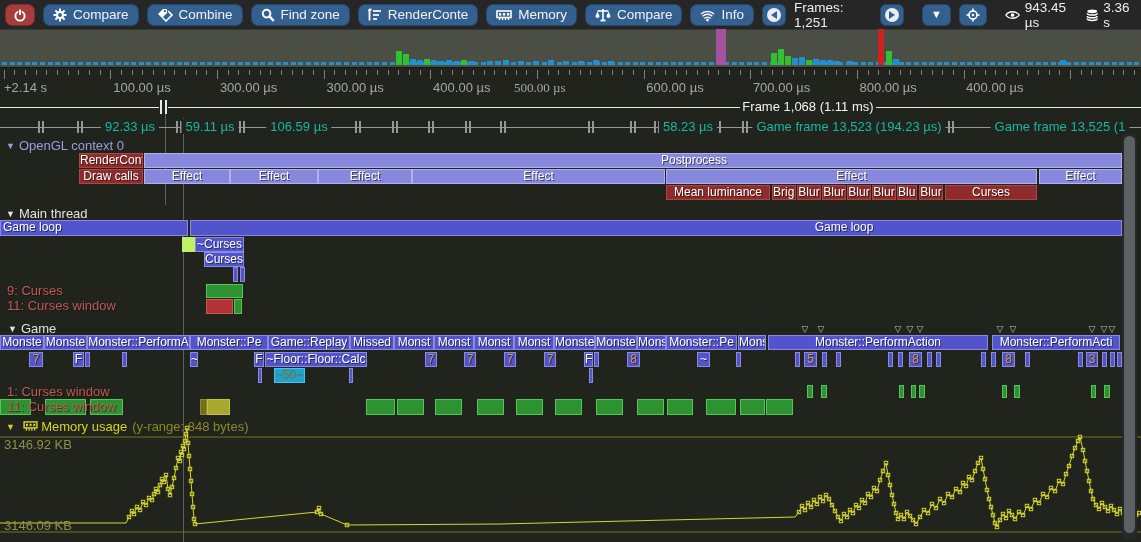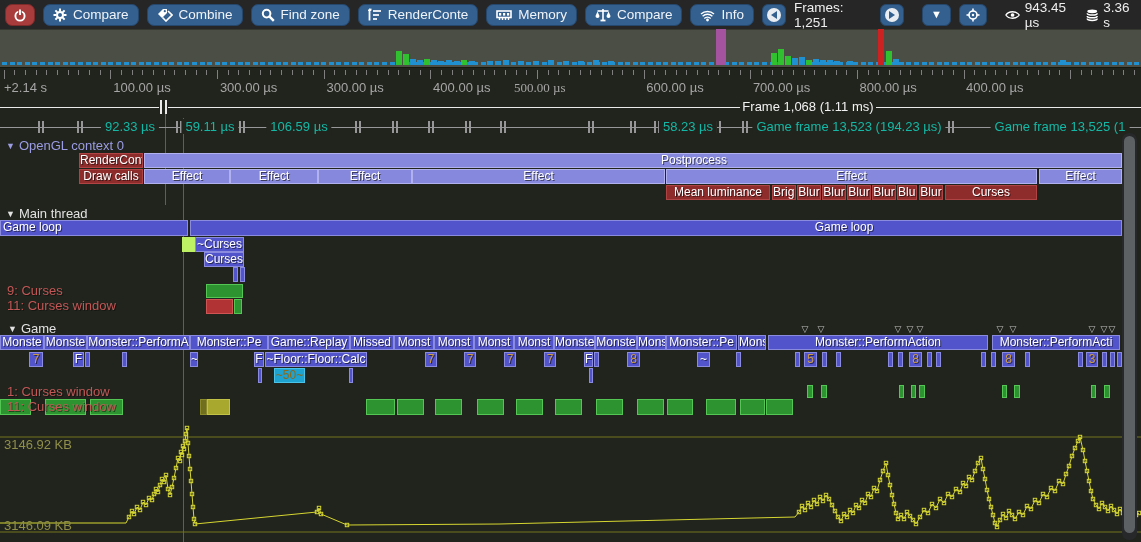--- a/index.html
+++ b/index.html
@@ -390,20 +390,38 @@
       <div class="hbar" style="left: 847px; width: 6px; height: 4px; background: rgb(32, 144, 208);"></div>
       <div class="hbar" style="left: 878px; width: 6px; height: 37px; background: rgb(204, 34, 34);"></div>
       <div class="hbar" style="left: 886px; width: 6px; height: 14px; background: rgb(48, 192, 48);"></div>
       <div class="hbar" style="left: 893px; width: 6px; height: 6px; background: rgb(32, 144, 208);"></div>
       <div class="hbar" style="left: 1060px; width: 6px; height: 5px; background: rgb(32, 144, 208);"></div>
     </div>
 
   <div class="section-hdr" id="hdr-opengl"><span class="arrow">▼</span><span>OpenGL context 0</span></div>
   <div class="section-hdr" id="hdr-main"><span class="arrow">▼</span><span>Main thread</span></div>
   <div class="section-hdr" id="hdr-game"><span class="arrow">▼</span><span>Game</span></div>
+  <div class="section-hdr" id="hdr-mem">
+    <span class="arrow">▼</span>
+    <svg width="15" height="11" viewBox="0 0 16 12" style="vertical-align:-1px">
+      <rect x="1" y="1" width="14" height="6.5" fill="none" stroke="#d3d325" stroke-width="1.6"></rect>
+      <g stroke="#d3d325" stroke-width="1.4">
+          <line x1="3.5" y1="7.5" x2="3.5" y2="10.5"></line>
+          <line x1="6.5" y1="7.5" x2="6.5" y2="10.5"></line>
+          <line x1="9.5" y1="7.5" x2="9.5" y2="10.5"></line>
+          <line x1="12.5" y1="7.5" x2="12.5" y2="10.5"></line>
+        </g>
+      <g fill="#d3d325">
+          <rect x="3" y="3" width="2.2" height="2.6"></rect>
+          <rect x="7" y="3" width="2.2" height="2.6"></rect>
+          <rect x="11" y="3" width="2.2" height="2.6"></rect>
+        </g>
+    </svg>
+    <span>Memory usage</span><span class="range-note">(y-range: 848 bytes)</span>
+  </div>
 
   <div class="mem-label" style="top:437px">3146.92 KB</div>
   <div class="mem-label" style="top:518px">3146.09 KB</div>
 
   <div id="scroll-track">
     <div id="scroll-thumb"></div>
   </div>
 <div class="tick" style="left: 3.65px; height: 9px;"></div>
     <div class="tick" style="left: 14.315px; height: 5px;"></div>
     <div class="tick" style="left: 24.98px; height: 5px;"></div>

